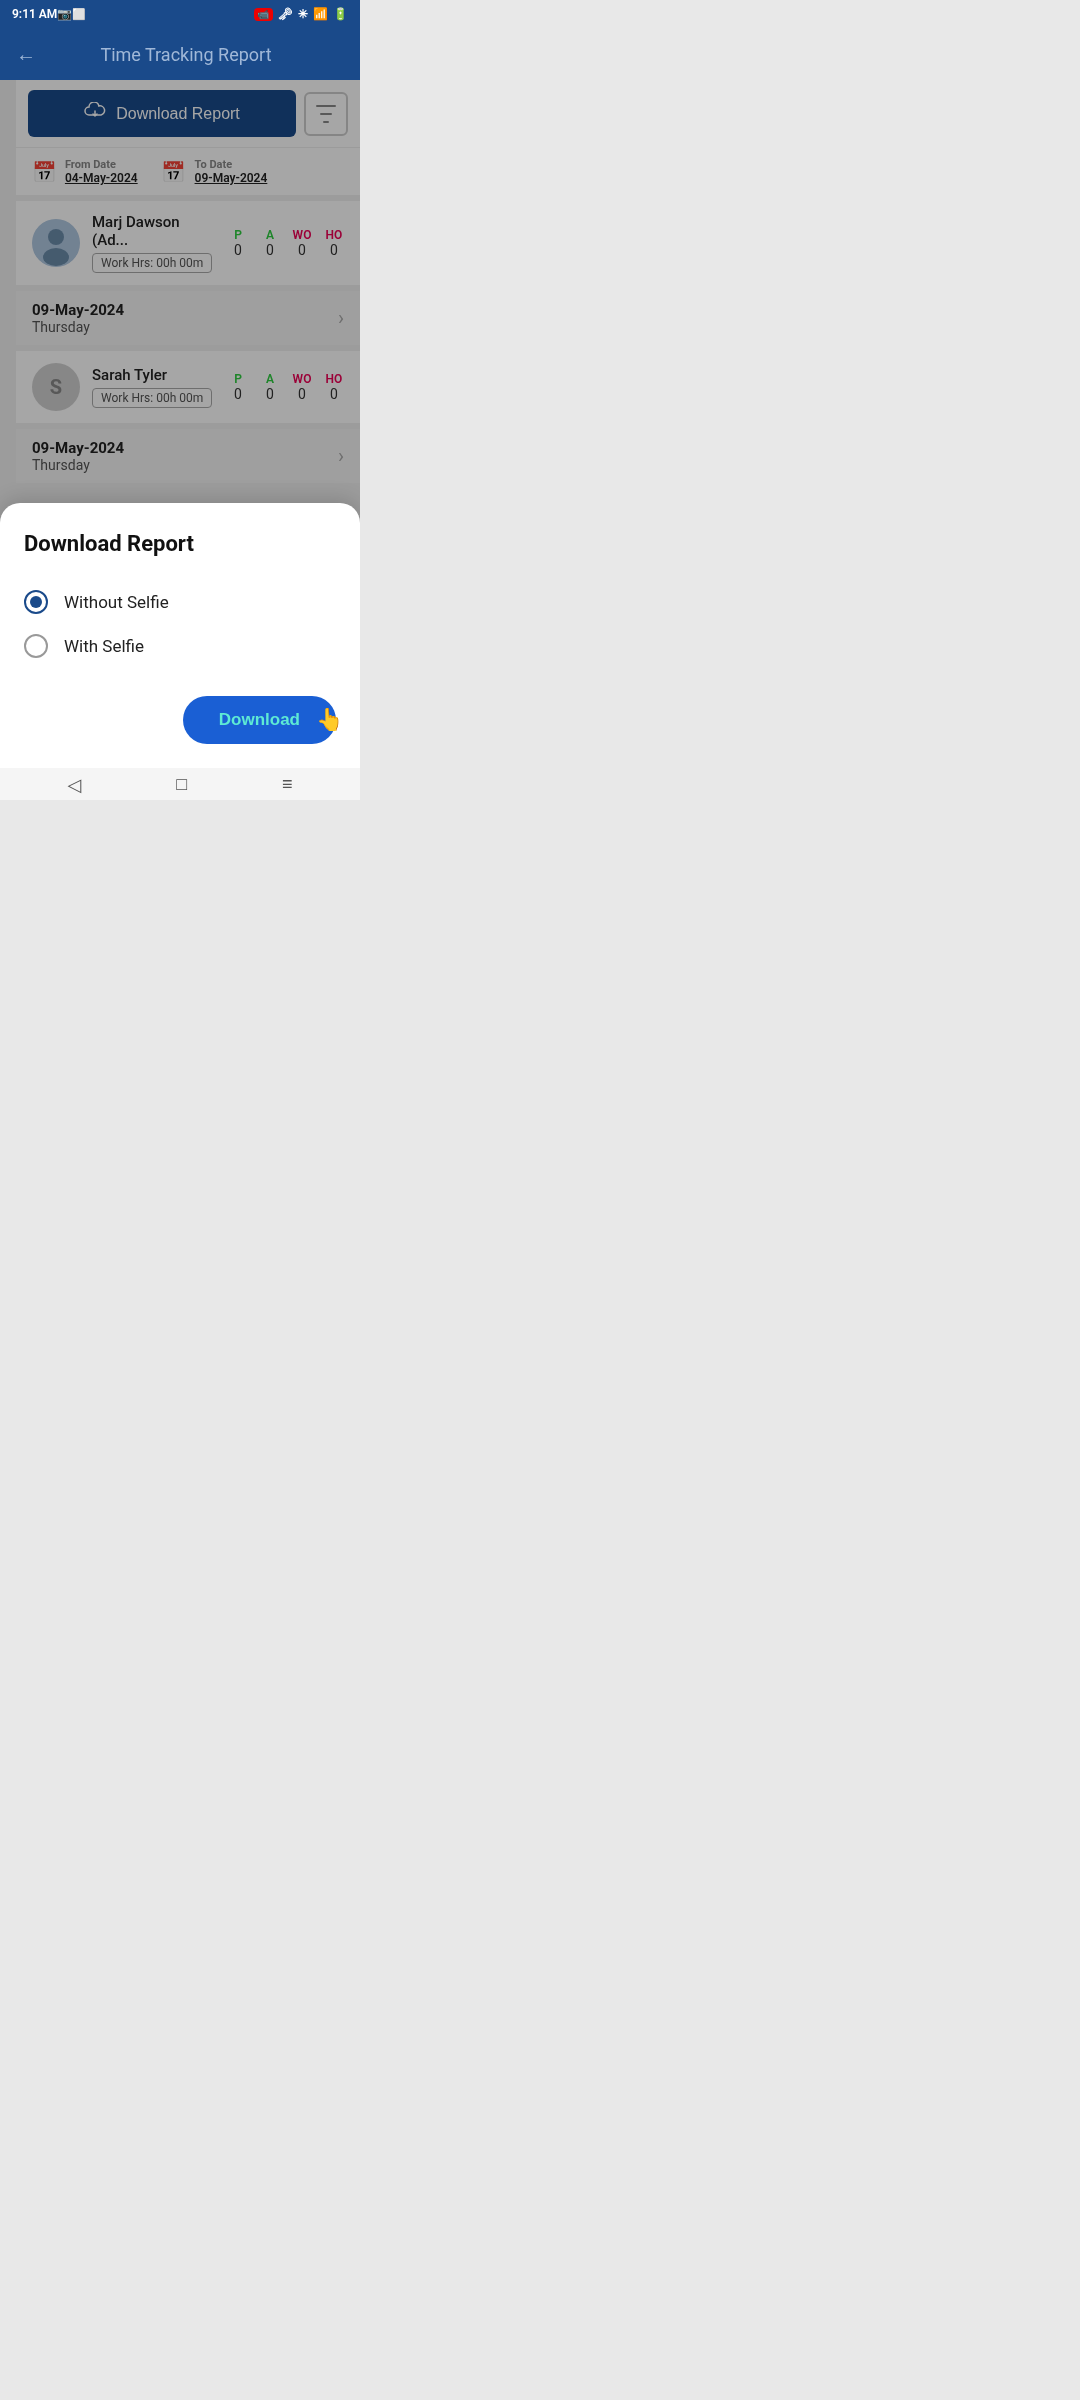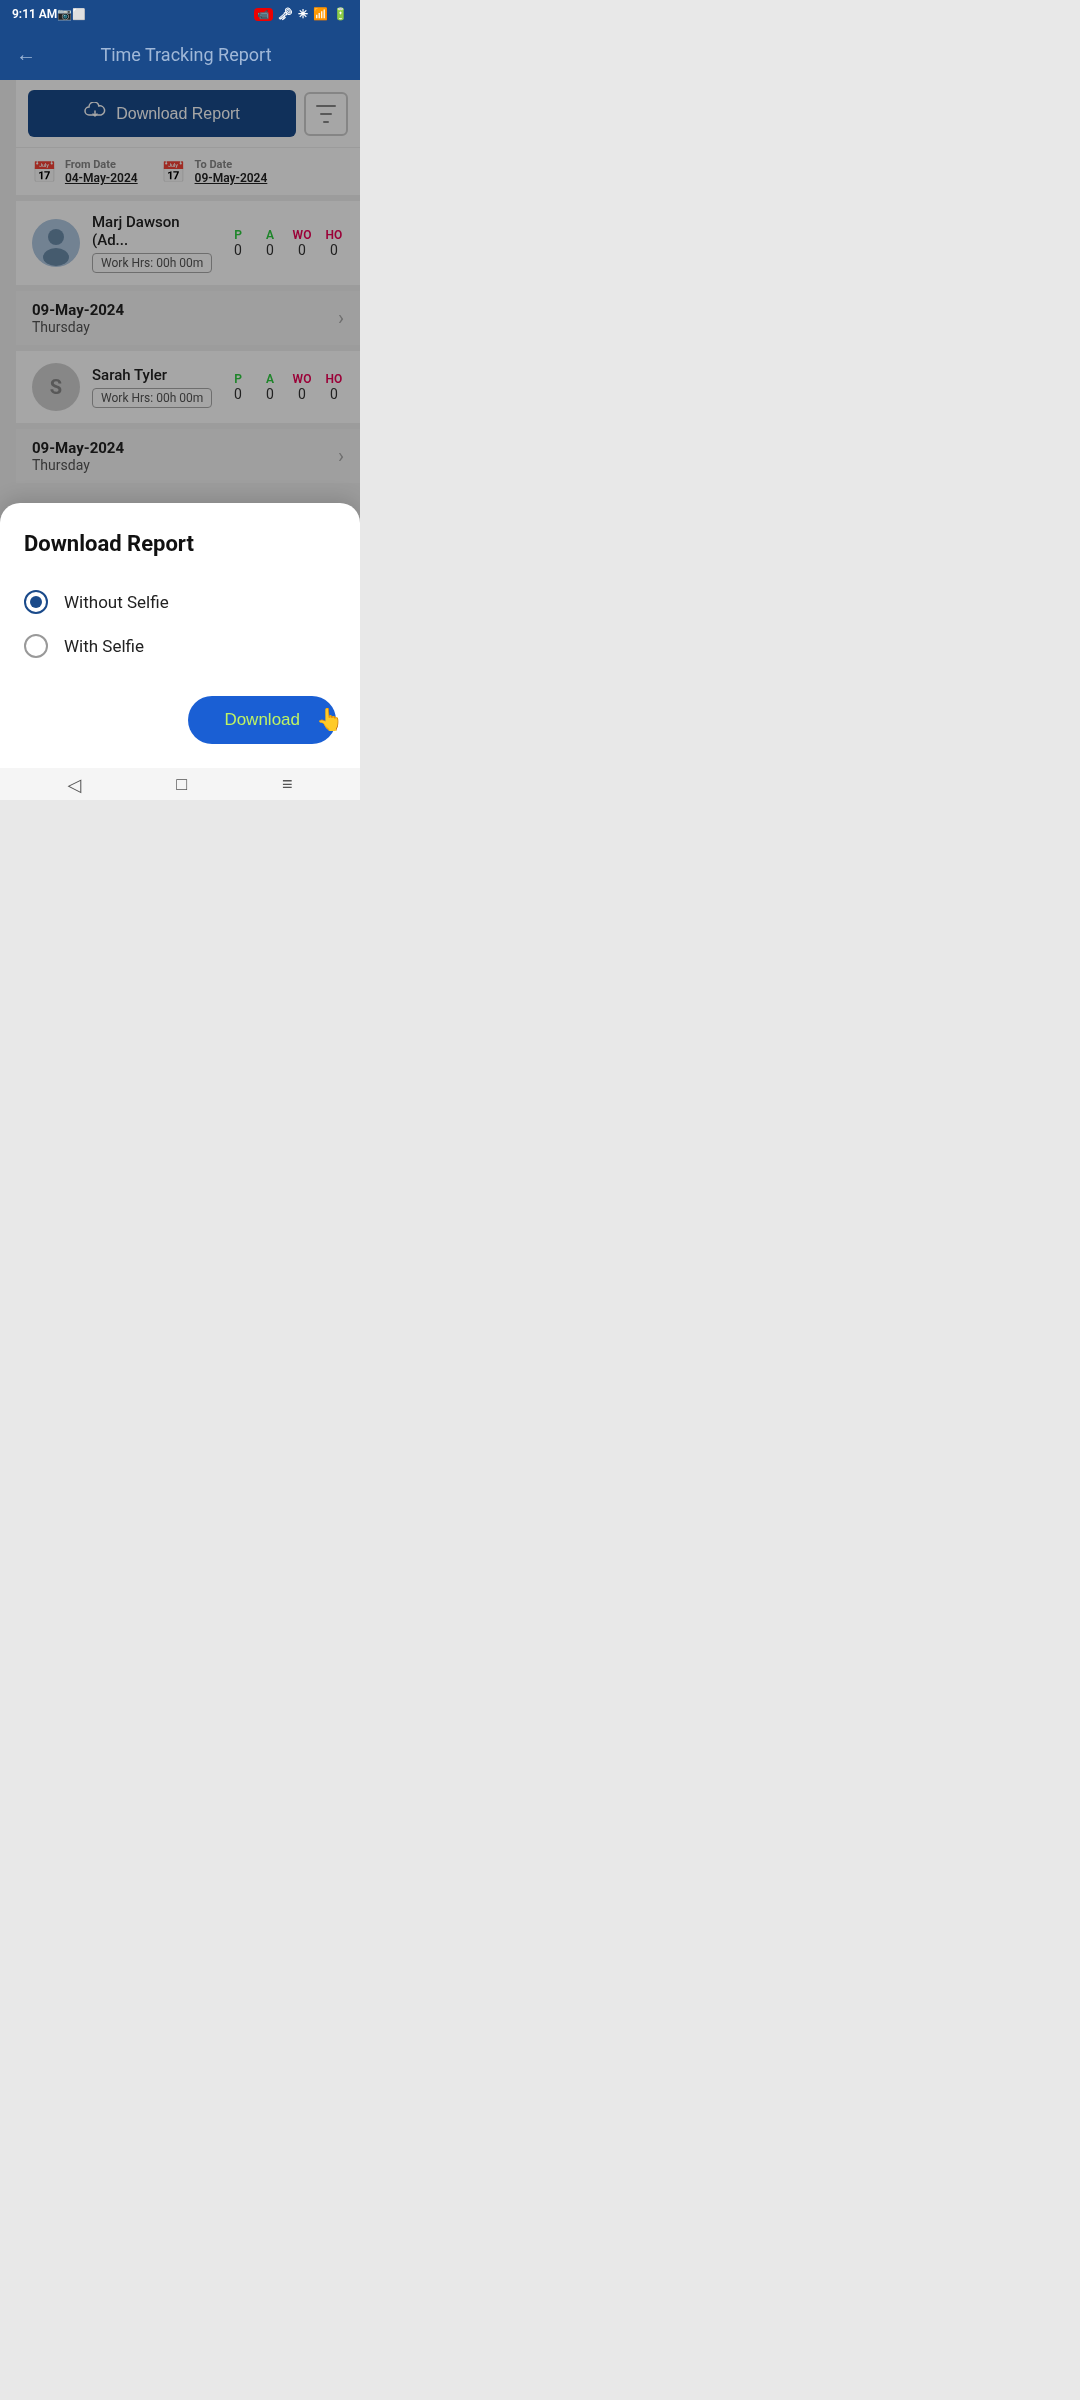--- a/index.html
+++ b/index.html
@@ -283,26 +283,26 @@
       font-size: 17px;
       color: #222;
     }
     .sheet-footer {
       display: flex;
       justify-content: flex-end;
       margin-top: 28px;
     }
     .sheet-download-btn {
       background: #1a5fd4;
-      color: #bef264;
+      color: #5eead4;
       border: none;
       border-radius: 28px;
       padding: 14px 36px;
       font-size: 17px;
-      font-weight: 400;
+      font-weight: 700;
       cursor: pointer;
       position: relative;
     }
     .cursor-hand {
       position: absolute;
       right: -8px;
       top: 50%;
       transform: translateY(-50%);
       font-size: 22px;
     }

